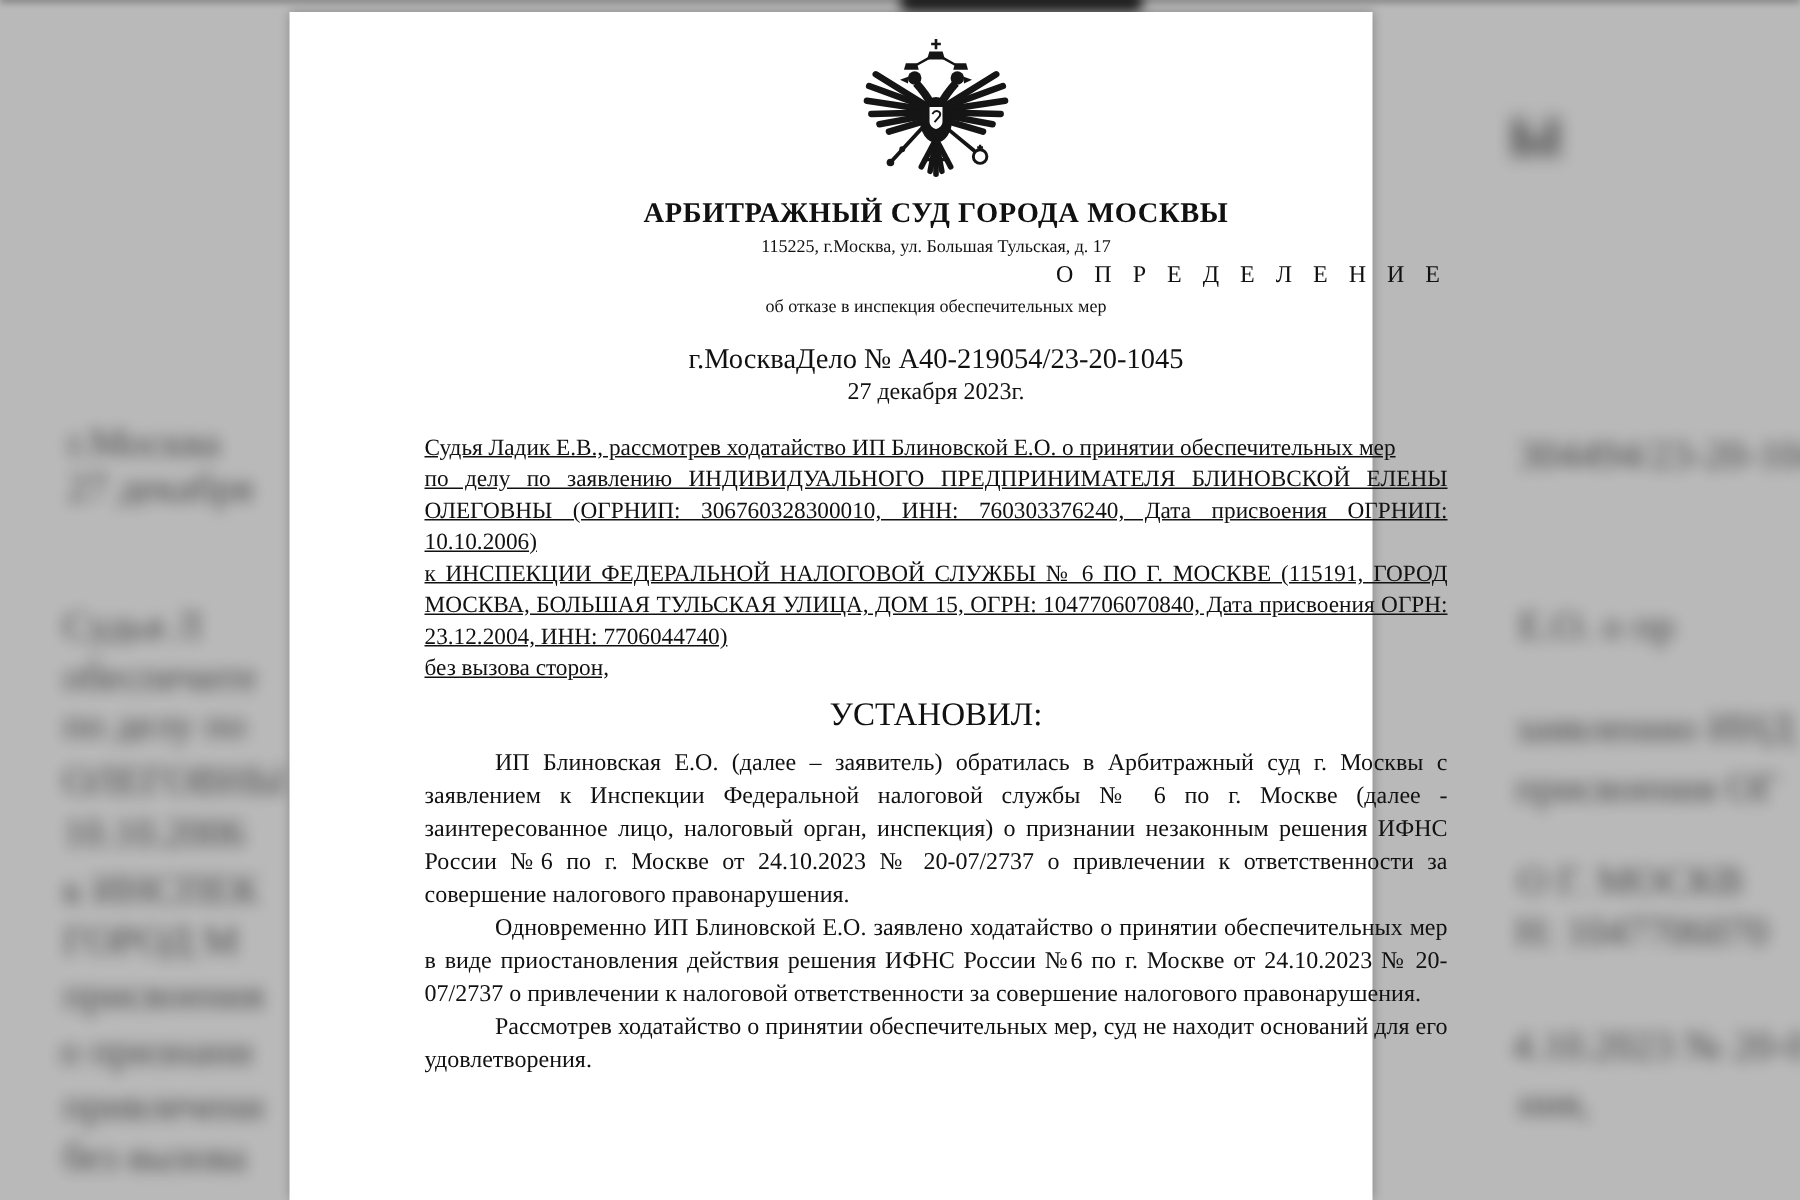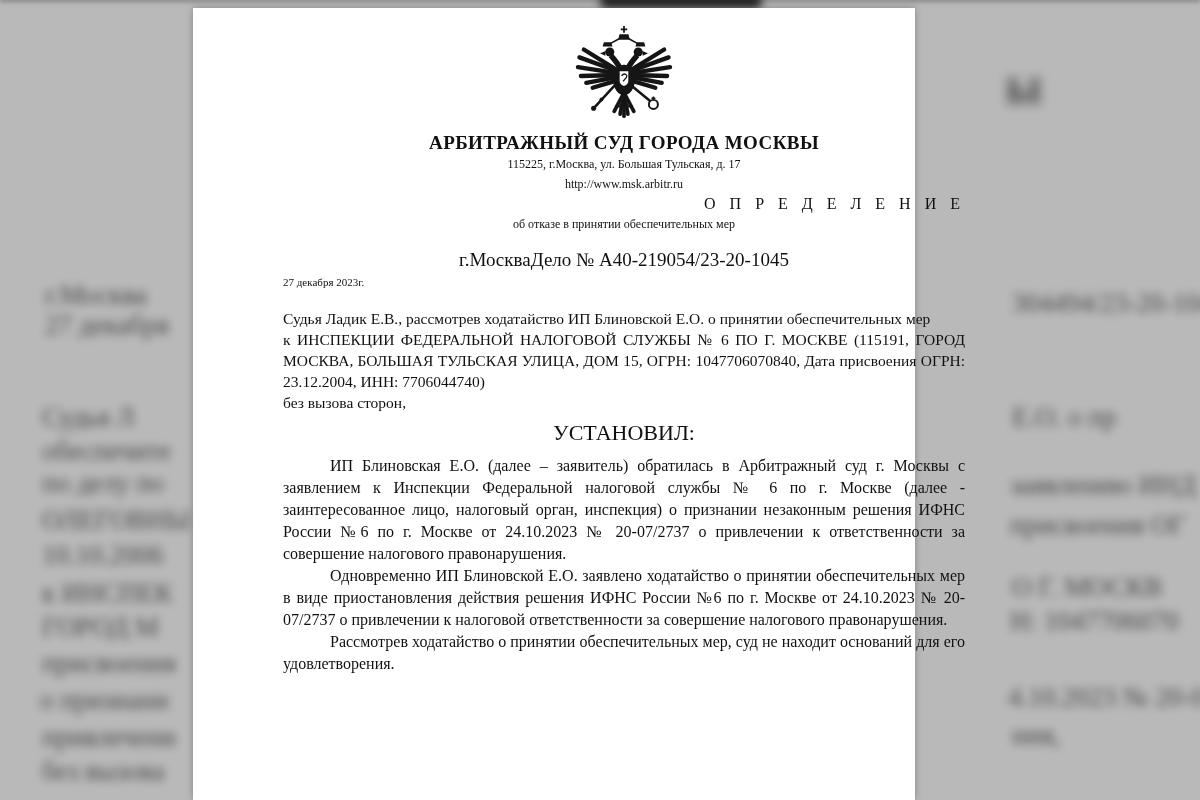--- a/index.html
+++ b/index.html
@@ -50,23 +50,23 @@
     line-height: 23px; margin-top: 6px; letter-spacing: .4px;
     white-space: nowrap;
   }
   .hdr-line { text-align: center; font-size: 12px; line-height: 20px; }
   .doc-type  { text-align: right; font-size: 16px; line-height: 20px; letter-spacing: 5px; }
 
   .case-row {
     display: flex; justify-content: center;
     font-size: 19px; line-height: 22px; margin-top: 15px;
   }
-  .date-line { font-size: 11px; line-height: 22px; }
-
-  .intro { margin-top: 15px; }
+  .date-line { font-size: 16px; line-height: 22px; text-align: center; }
+
+  .intro { margin-top: 15px; text-decoration: underline; }
   .intro p {
     font-size: 15.5px; line-height: 21px;
     text-align: justify; text-justify: inter-word;
   }
   .ustanovil { text-align: center; font-size: 22px; line-height: 22px; margin: 9px 0 11px 0; }
   .body-par p {
     font-size: 16px; line-height: 22px;
     text-align: justify; text-justify: inter-word;
     text-indent: 47px;
   }
@@ -163,32 +163,32 @@
           <circle cx="80" cy="81" r="4.6" stroke-width="2"></circle>
           <path d="M80 73 v3.5 M78 74.8 h4" stroke-width="1.6"></path>
 
           <path d="M44.8 46.5 h10.4 v11 q0 4 -5.2 5.6 q-5.2 -1.6 -5.2 -5.6 z" fill="#ffffff" stroke-width="1.6"></path>
           <path d="M47.5 52 q2 -3 4.5 -1.5 q1.5 1 0.5 3 l-3.5 4" stroke-width="1.3"></path>
         </svg>
       </div>
 
       <div class="court-name">АРБИТРАЖНЫЙ СУД ГОРОДА МОСКВЫ</div>
       <div class="hdr-line">115225, г.Москва, ул. Большая Тульская, д. 17</div>
-      <div class="hdr-line">http://www.msk.arbitr.ru</div>
       <div class="doc-type">О П Р Е Д Е Л Е Н И Е</div>
-      <div class="hdr-line">об отказе в принятии обеспечительных мер</div>
+      <div class="hdr-line">об отказе в инспекция обеспечительных мер</div>
 
       <div class="case-row">
         <span>г.Москва</span>
         <span>Дело № А40-219054/23-20-1045</span>
       </div>
       <div class="date-line">27 декабря 2023г.</div>
 
       <div class="intro">
         <p>Судья Ладик Е.В., рассмотрев ходатайство ИП Блиновской Е.О. о принятии обеспечительных мер</p>
+        <p>по делу по заявлению ИНДИВИДУАЛЬНОГО ПРЕДПРИНИМАТЕЛЯ БЛИНОВСКОЙ ЕЛЕНЫ ОЛЕГОВНЫ (ОГРНИП: 306760328300010, ИНН: 760303376240, Дата присвоения ОГРНИП: 10.10.2006)</p>
         <p>к ИНСПЕКЦИИ ФЕДЕРАЛЬНОЙ НАЛОГОВОЙ СЛУЖБЫ № 6 ПО Г. МОСКВЕ (115191, ГОРОД МОСКВА, БОЛЬШАЯ ТУЛЬСКАЯ УЛИЦА, ДОМ 15, ОГРН: 1047706070840, Дата присвоения ОГРН: 23.12.2004, ИНН: 7706044740)</p>
         <p>без вызова сторон,</p>
       </div>
 
       <div class="ustanovil">УСТАНОВИЛ:</div>
 
       <div class="body-par">
         <p>ИП Блиновская Е.О. (далее – заявитель) обратилась в Арбитражный суд г. Москвы с заявлением к Инспекции Федеральной налоговой службы № 6 по г. Москве (далее - заинтересованное лицо, налоговый орган, инспекция) о признании незаконным решения ИФНС России №6 по г. Москве от 24.10.2023 № 20-07/2737 о привлечении к ответственности за совершение налогового правонарушения.</p>
         <p>Одновременно ИП Блиновской Е.О. заявлено ходатайство о принятии обеспечительных мер в виде приостановления действия решения ИФНС России №6 по г. Москве от 24.10.2023 № 20-07/2737 о привлечении к налоговой ответственности за совершение налогового правонарушения.</p>
         <p>Рассмотрев ходатайство о принятии обеспечительных мер, суд не находит оснований для его удовлетворения.</p>

